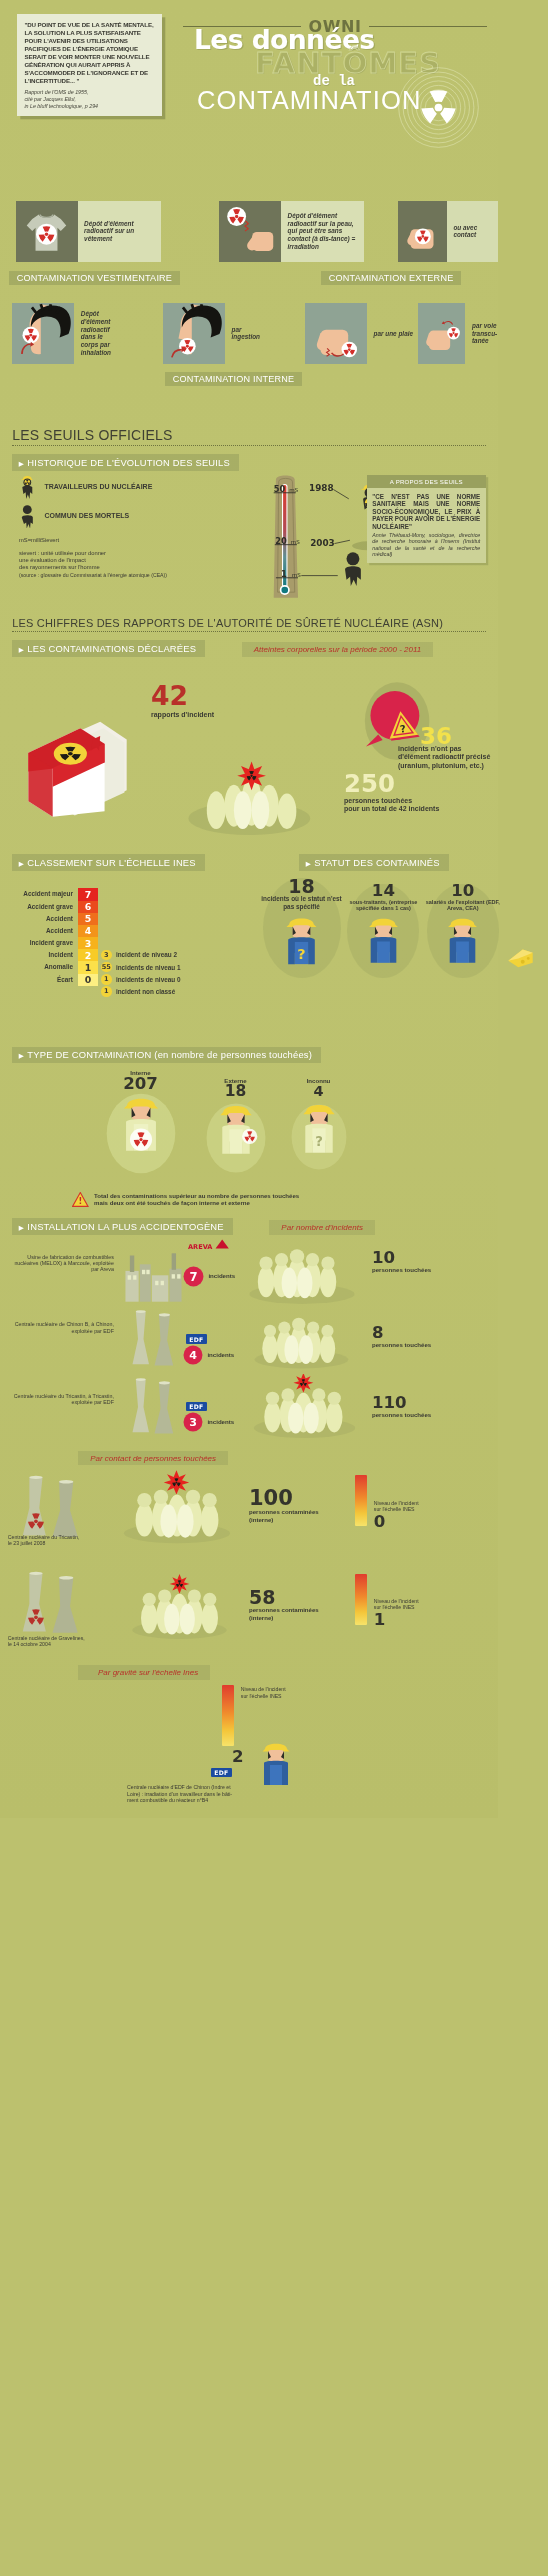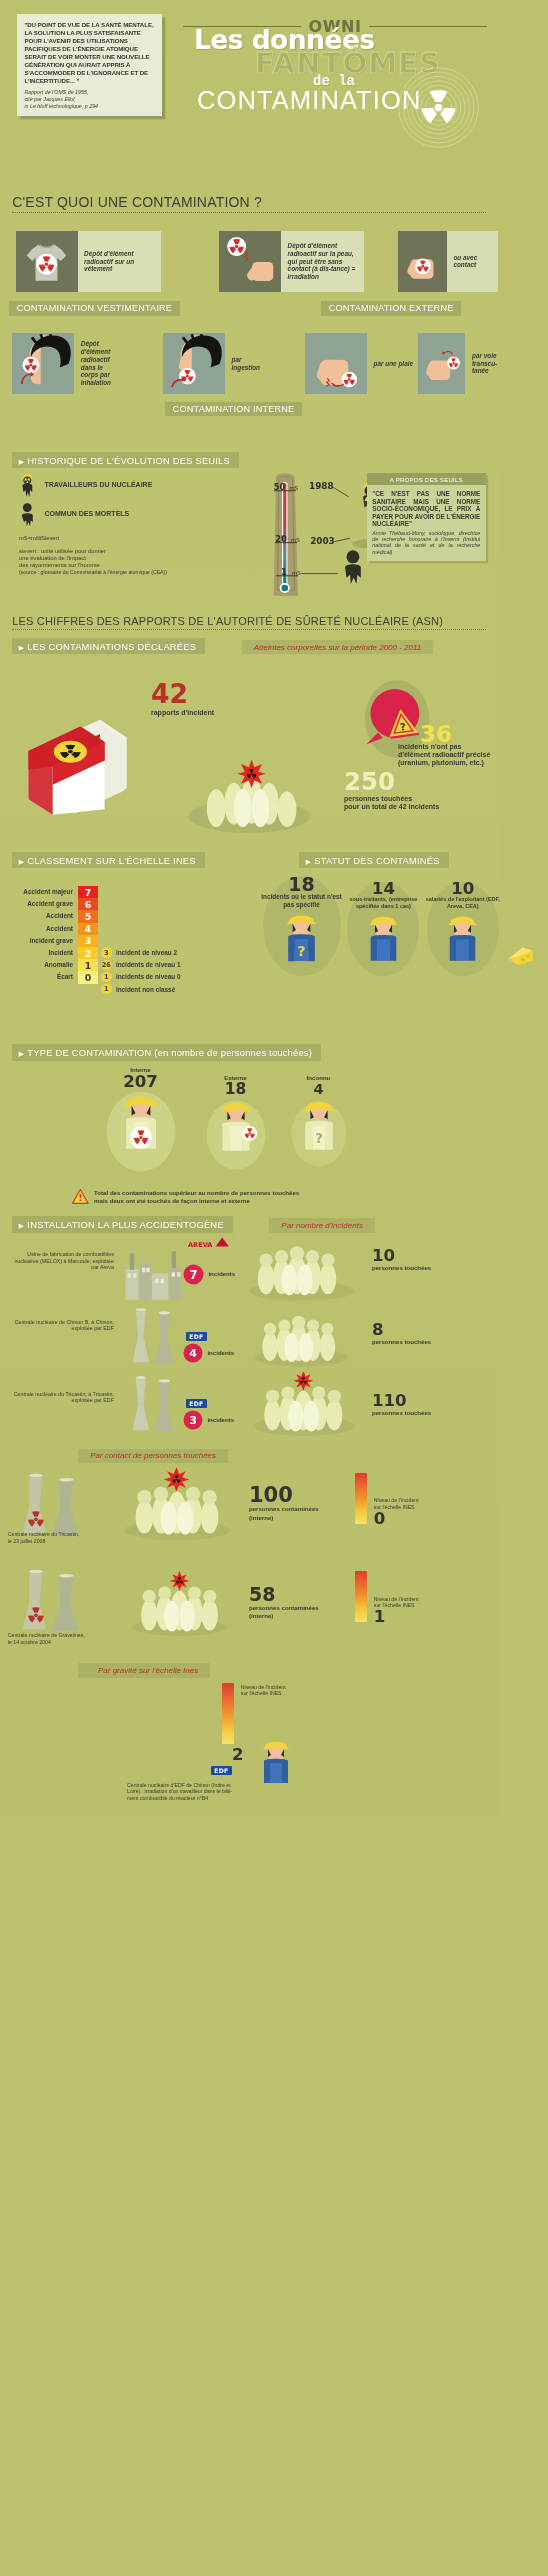--- a/index.html
+++ b/index.html
@@ -242,24 +242,20 @@
 
     <div class="title-block">
       <div class="t-donnees">Les données</div>
       <div class="t-fantomes">FANTÔMES</div>
       <div class="t-dela">de la</div>
       <div class="t-contamination">CONTAMINATION</div>
     </div>
   </div>
 
   
-  <div class="section-head">
-    <h2>C'EST QUOI UNE CONTAMINATION ?</h2>
-    <div class="dotted"></div>
-  </div>
 
   
   <div class="panels">
 
     <div class="panel" style="left:15.5px; top:7.8px;">
       <div class="pimg">
         <svg width="49" height="45" viewBox="0 0 88 82">
           <path d="M30 10 L18 18 L8 30 L18 40 L24 34 L24 76 L64 76 L64 34 L70 40 L80 30 L70 18 L58 10 C56 18 32 18 30 10 Z" fill="#c6cbb9"></path>
           <path d="M32 10 C34 17 54 17 56 10" fill="none" stroke="#adb3a0" stroke-width="2"></path>
           <g transform="translate(44,46)">
@@ -405,20 +401,24 @@
           <path d="M60 26 l-4 6 l8 1 z" fill="#b8312a"></path>
         </svg>
       </div>
       <div class="ptxt plain narrow">par voie transcu-tanée</div>
     </div>
 
     <div class="cat-label" style="left:165px; top:69px;">CONTAMINATION INTERNE</div>
   </div>
 
   
+  <div class="section-head" style="padding-top:13.3px;">
+    <h2>LES SEUILS OFFICIELS</h2>
+    <div class="dotted"></div>
+  </div>
 
   <div class="sub-head">
     <span class="tri">▶</span><span>HISTORIQUE DE L'ÉVOLUTION  DES SEUILS</span>
   </div>
 
   <div class="seuils">
 
     <div class="legend-row">
       <svg width="16.6" height="25.5" viewBox="0 0 30 46">
         <path d="M7 9 C7 2 23 2 23 9 l2 2 l-22 0 z" fill="#f2d339"></path>
@@ -640,21 +640,21 @@
       <div class="ines-step" style="background:#fbe04a; color:#3a3a33">1</div>
       <div class="ines-step" style="background:#fdef82; color:#3a3a33">0</div>
     </div>
 
     <div class="ines-counts" style="top:76px;">
       <div class="row">
         <span class="dot">3</span>
         <span class="txt">incident de niveau 2</span>
       </div>
       <div class="row">
-        <span class="dot">26</span>
+        <span class="dot">55</span>
         <span class="txt">incidents de niveau 1</span>
       </div>
       <div class="row">
         <span class="dot">1</span>
         <span class="txt">incidents de niveau 0</span>
       </div>
       <div class="row">
         <span class="dot">1</span>
         <span class="txt">incident non classé</span>
       </div>

